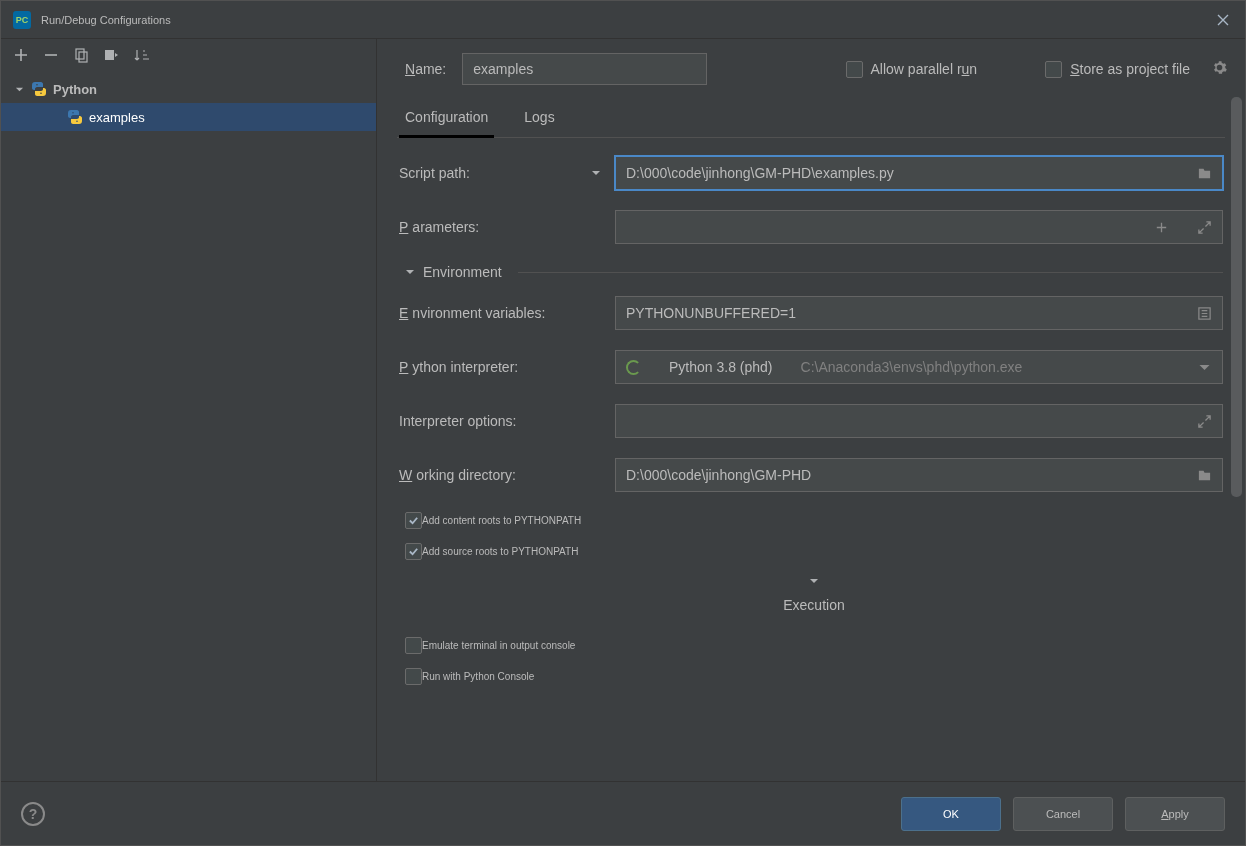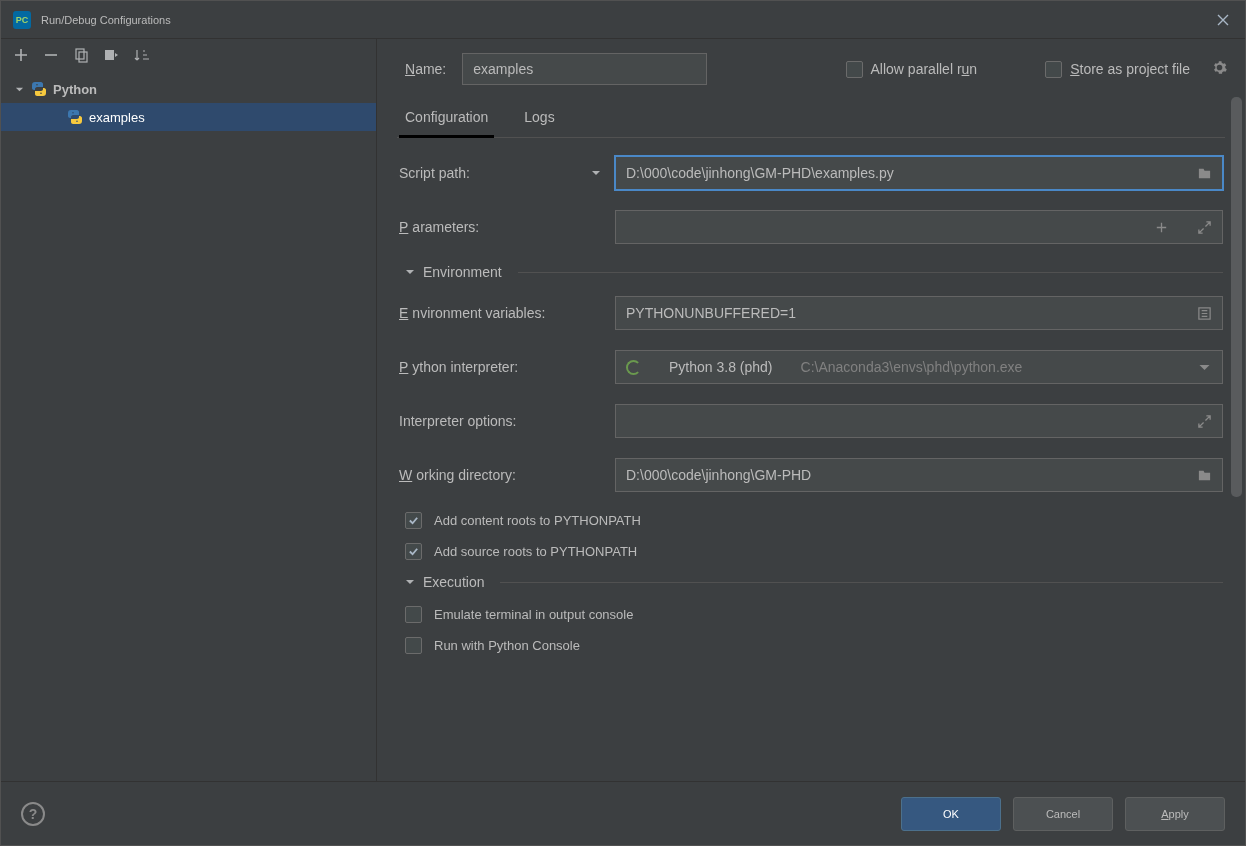--- a/index.html
+++ b/index.html
@@ -107,21 +107,21 @@
 .field .ico svg { width: 15px; height: 15px; }
 
 .spinner { width: 15px; height: 15px; border: 2px solid #6a994e; border-right-color: transparent; border-radius: 50%; }
 
 .section-head { display: flex; align-items: center; gap: 8px; margin: 10px 0 16px 6px; }
 .section-head .arrow { color: #afb1b3; }
 .section-head .arrow svg { width: 10px; height: 10px; }
 .section-head .title { font-size: 14px; color: #bbbbbb; }
 .section-head .line { flex: 1; height: 1px; background: #515151; margin-left: 8px; }
 
-.check-row { display: flex; align-items: center; gap: 12px; margin: 10px 0 14px 6px; font-size: 13px; cursor: pointer; }
+.check-row { display: flex; align-items: center; margin: 10px 0 14px 6px; font-size: 10px; cursor: pointer; }
 
 .footer {
   height: 64px; border-top: 1px solid #323232;
   display: flex; align-items: center; padding: 0 20px; gap: 12px;
   background: #3c3f41;
 }
 .help-btn {
   width: 24px; height: 24px; border: 2px solid #8a8a8a; border-radius: 50%;
   display: flex; align-items: center; justify-content: center;
   color: #8a8a8a; font-weight: 700; font-size: 14px; cursor: pointer;
@@ -338,21 +338,21 @@
 
           <label class="check-row">
             <span class="cb-box checked">
                 <svg viewBox="0 0 12 12" stroke="currentColor" stroke-width="2" fill="none">
                   <path d="M2 6l3 3 5-6"></path>
                 </svg>
               </span>
             <span>Add source roots to PYTHONPATH</span>
           </label>
 
-          <div class="section-head" style="">
+          <div class="section-head" style=" flex-direction: column;">
             <span class="arrow"><svg viewBox="0 0 10 10" fill="currentColor">
                   <path d="M1 3l4 4 4-4z"></path>
                 </svg></span>
             <span class="title">Execution</span>
             <span class="line"></span>
           </div>
 
           <label class="check-row">
             <span class="cb-box"></span>
             <span>Emulate terminal in output console</span>

